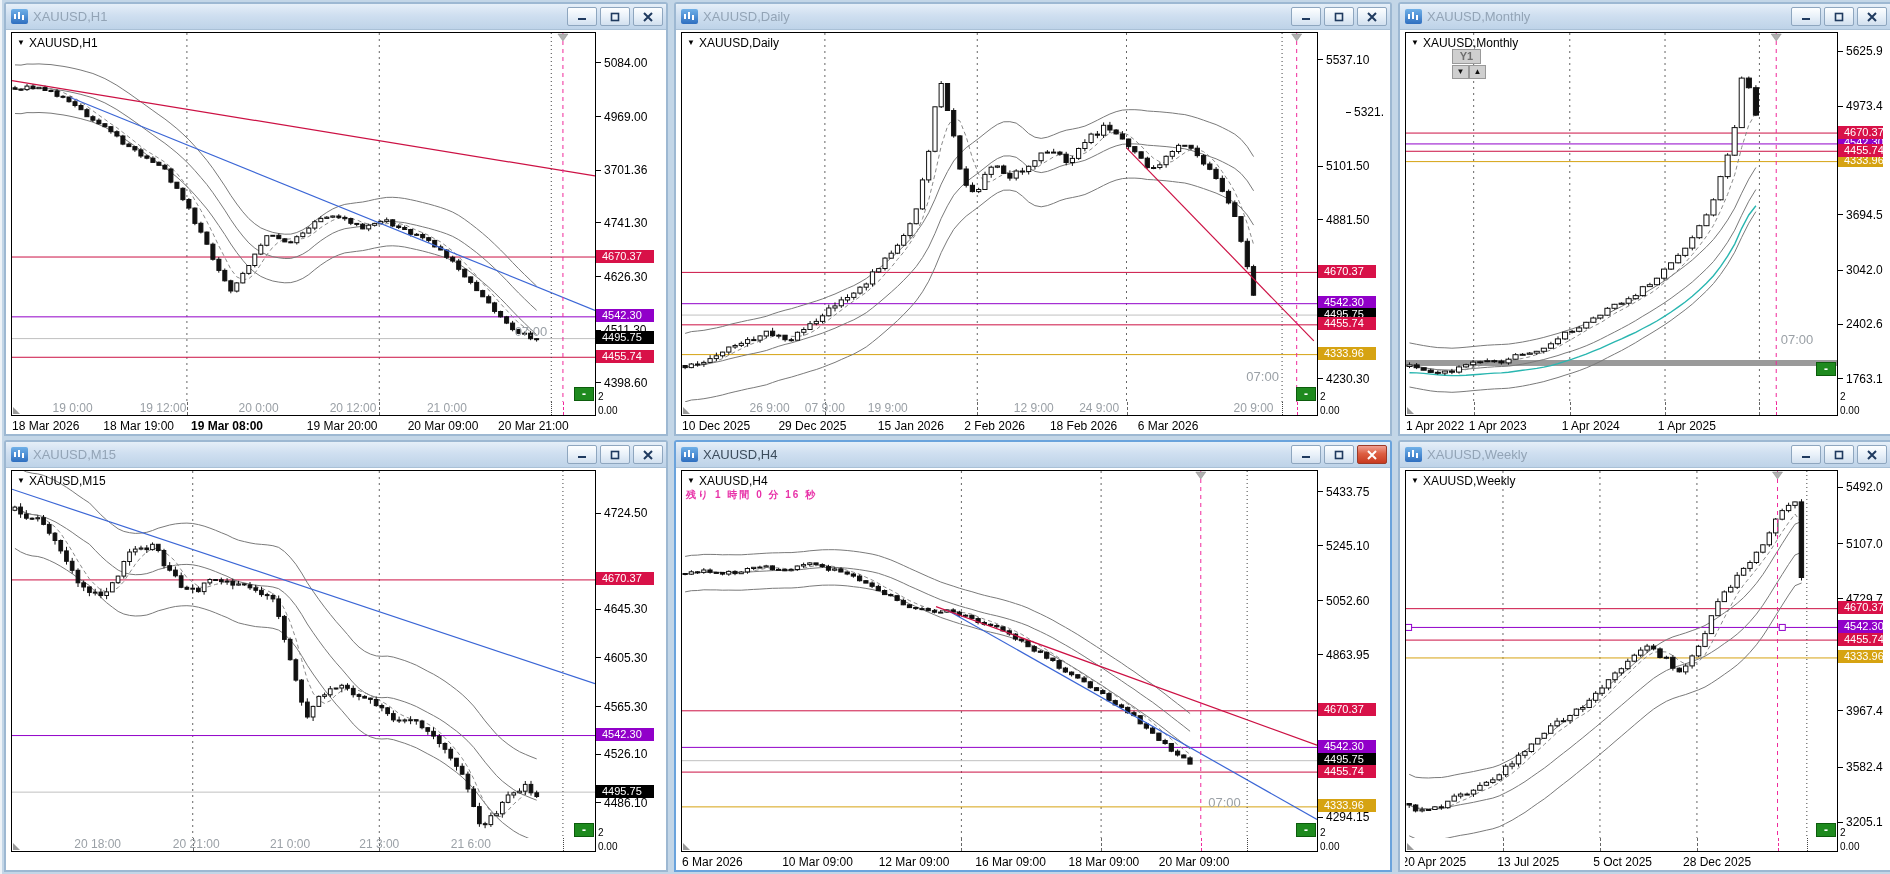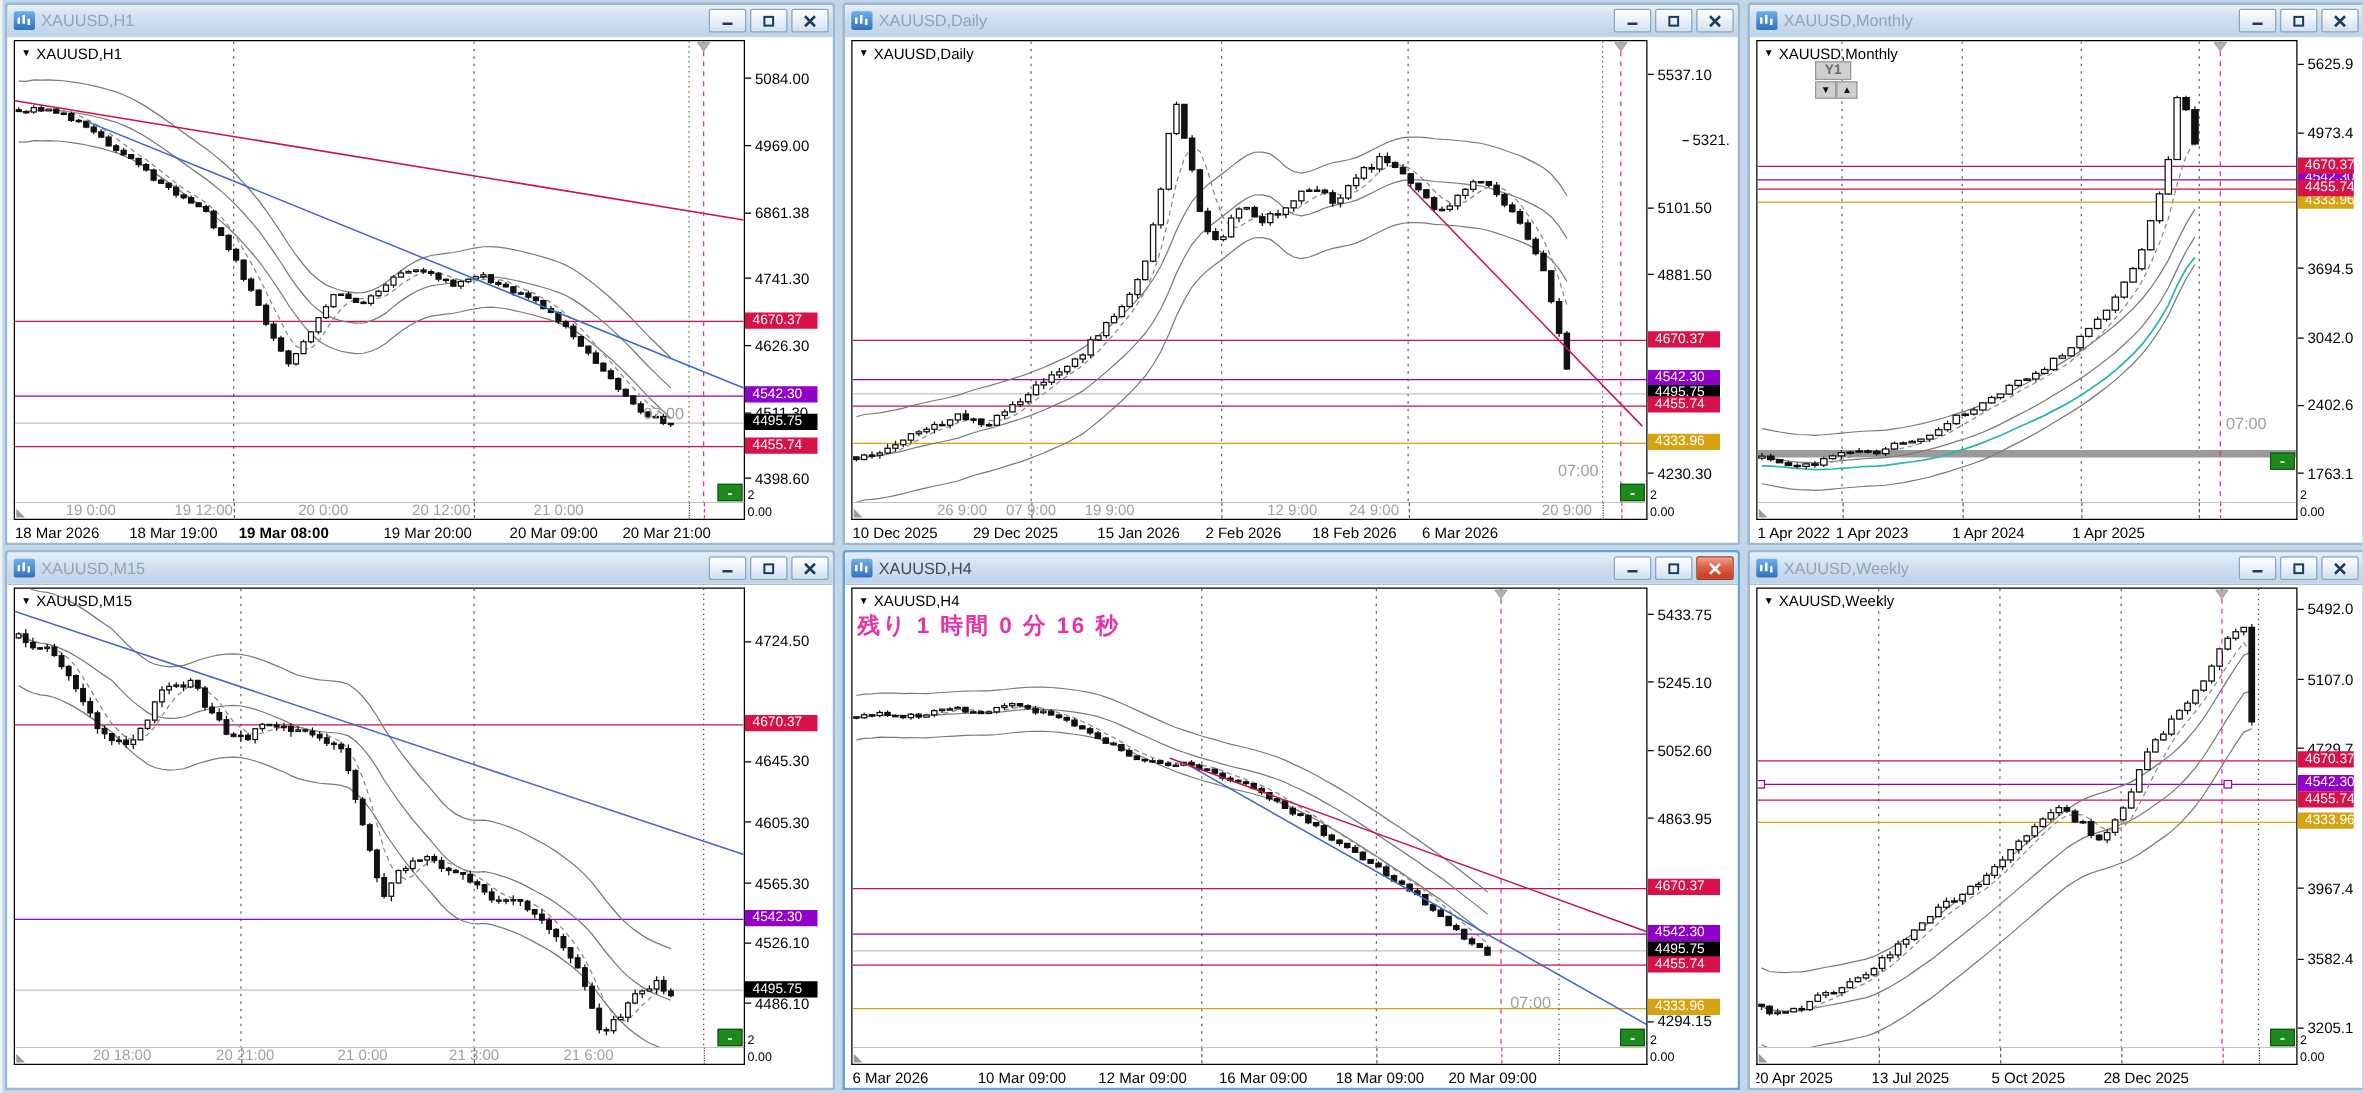--- a/index.html
+++ b/index.html
@@ -27,21 +27,21 @@
   .strip{position:absolute;border:1px solid #000;border-top:none;background:#fff;overflow:hidden;}
   .inner-lbl{position:absolute;top:0;font-size:12px;color:#9aa0a6;transform:translateX(-50%);white-space:nowrap;line-height:13px;}
   .corner-tri{position:absolute;left:1px;bottom:1px;width:0;height:0;border-bottom:7px solid #9a9a9a;border-right:7px solid transparent;}
   .strip-v{position:absolute;top:0;bottom:0;width:0;}
   .dates{position:absolute;font-size:12px;color:#000;overflow:hidden;}
   .dlabel{position:absolute;top:2px;transform:translateX(-50%);white-space:nowrap;}
   .dlabel.edge{transform:none;}
   .greenbox{position:absolute;right:1px;width:20px;height:14px;background:#1e8a1e;border:1px solid #0c5c0c;
     color:#fff;font-weight:bold;text-align:center;line-height:12px;font-size:12px;box-sizing:border-box;cursor:pointer;}
   .clock{position:absolute;font-size:13px;color:#9aa0a6;transform:translate(-100%,-50%);white-space:nowrap;}
-  .countdown{position:absolute;left:4px;top:17px;font-size:18px;font-weight:bold;color:#e832a8;letter-spacing:2px;white-space:nowrap;}
+  .countdown{position:absolute;left:4px;top:17px;font-size:10px;font-weight:bold;color:#e832a8;letter-spacing:2px;white-space:nowrap;}
   .subnum{position:absolute;font-size:10px;color:#000;line-height:10px;}
   .y1w{position:absolute;left:46px;top:16px;}
   .y1w .y1{background:#cfcfcf;border:1px solid #999;color:#6e6e6e;font-weight:bold;font-size:11px;text-align:center;width:27px;line-height:13px;}
   .y1w .arr{display:flex;margin-top:1px;}
   .y1w .arr span{width:15px;height:12px;background:#cfcfcf;border:1px solid #999;font-size:8px;text-align:center;line-height:12px;color:#111;cursor:pointer;}
 </style>
 </head>
 <body>
 
 <div id="desktop">
@@ -192,21 +192,21 @@
           <div class="ytick" style="top: 23.8278px;">
             <div class="dash"></div>
             <span>5084.00</span>
           </div>
           <div class="ytick" style="top: 77.543px;">
             <div class="dash"></div>
             <span>4969.00</span>
           </div>
           <div class="ytick" style="top: 131.258px;">
             <div class="dash"></div>
-            <span>6861.38</span>
+            <span>3701.36</span>
           </div>
           <div class="ytick" style="top: 183.899px;">
             <div class="dash"></div>
             <span>4741.30</span>
           </div>
           <div class="ytick" style="top: 237.614px;">
             <div class="dash"></div>
             <span>4626.30</span>
           </div>
           <div class="ytick" style="top: 291.329px;">

